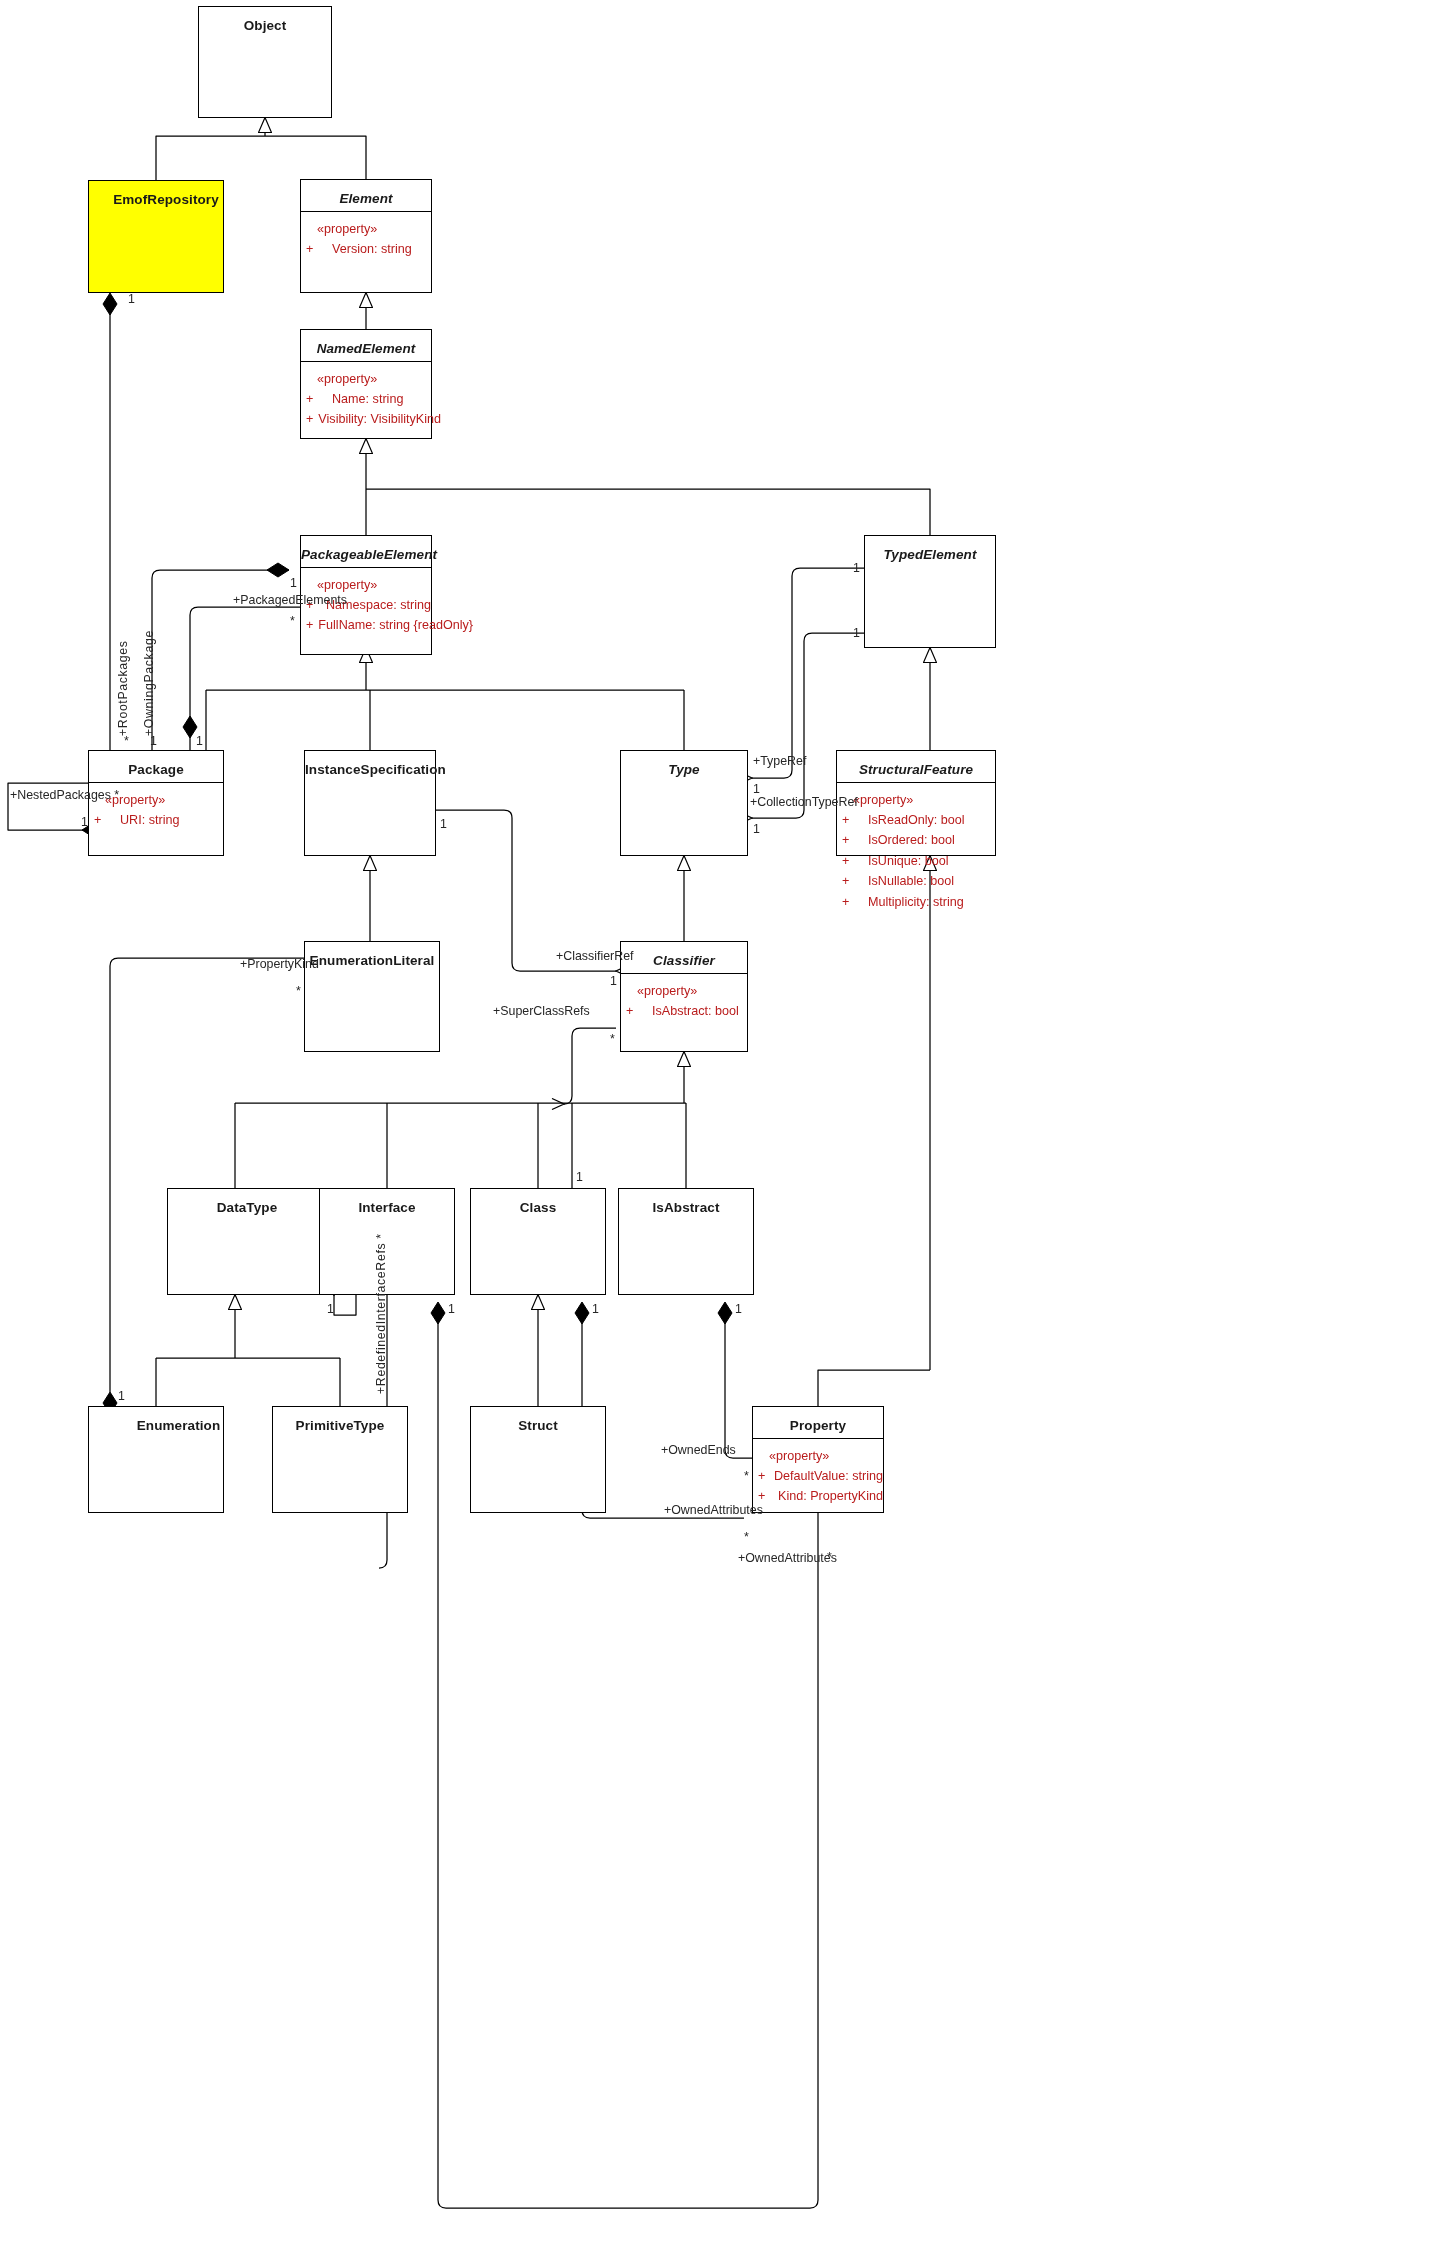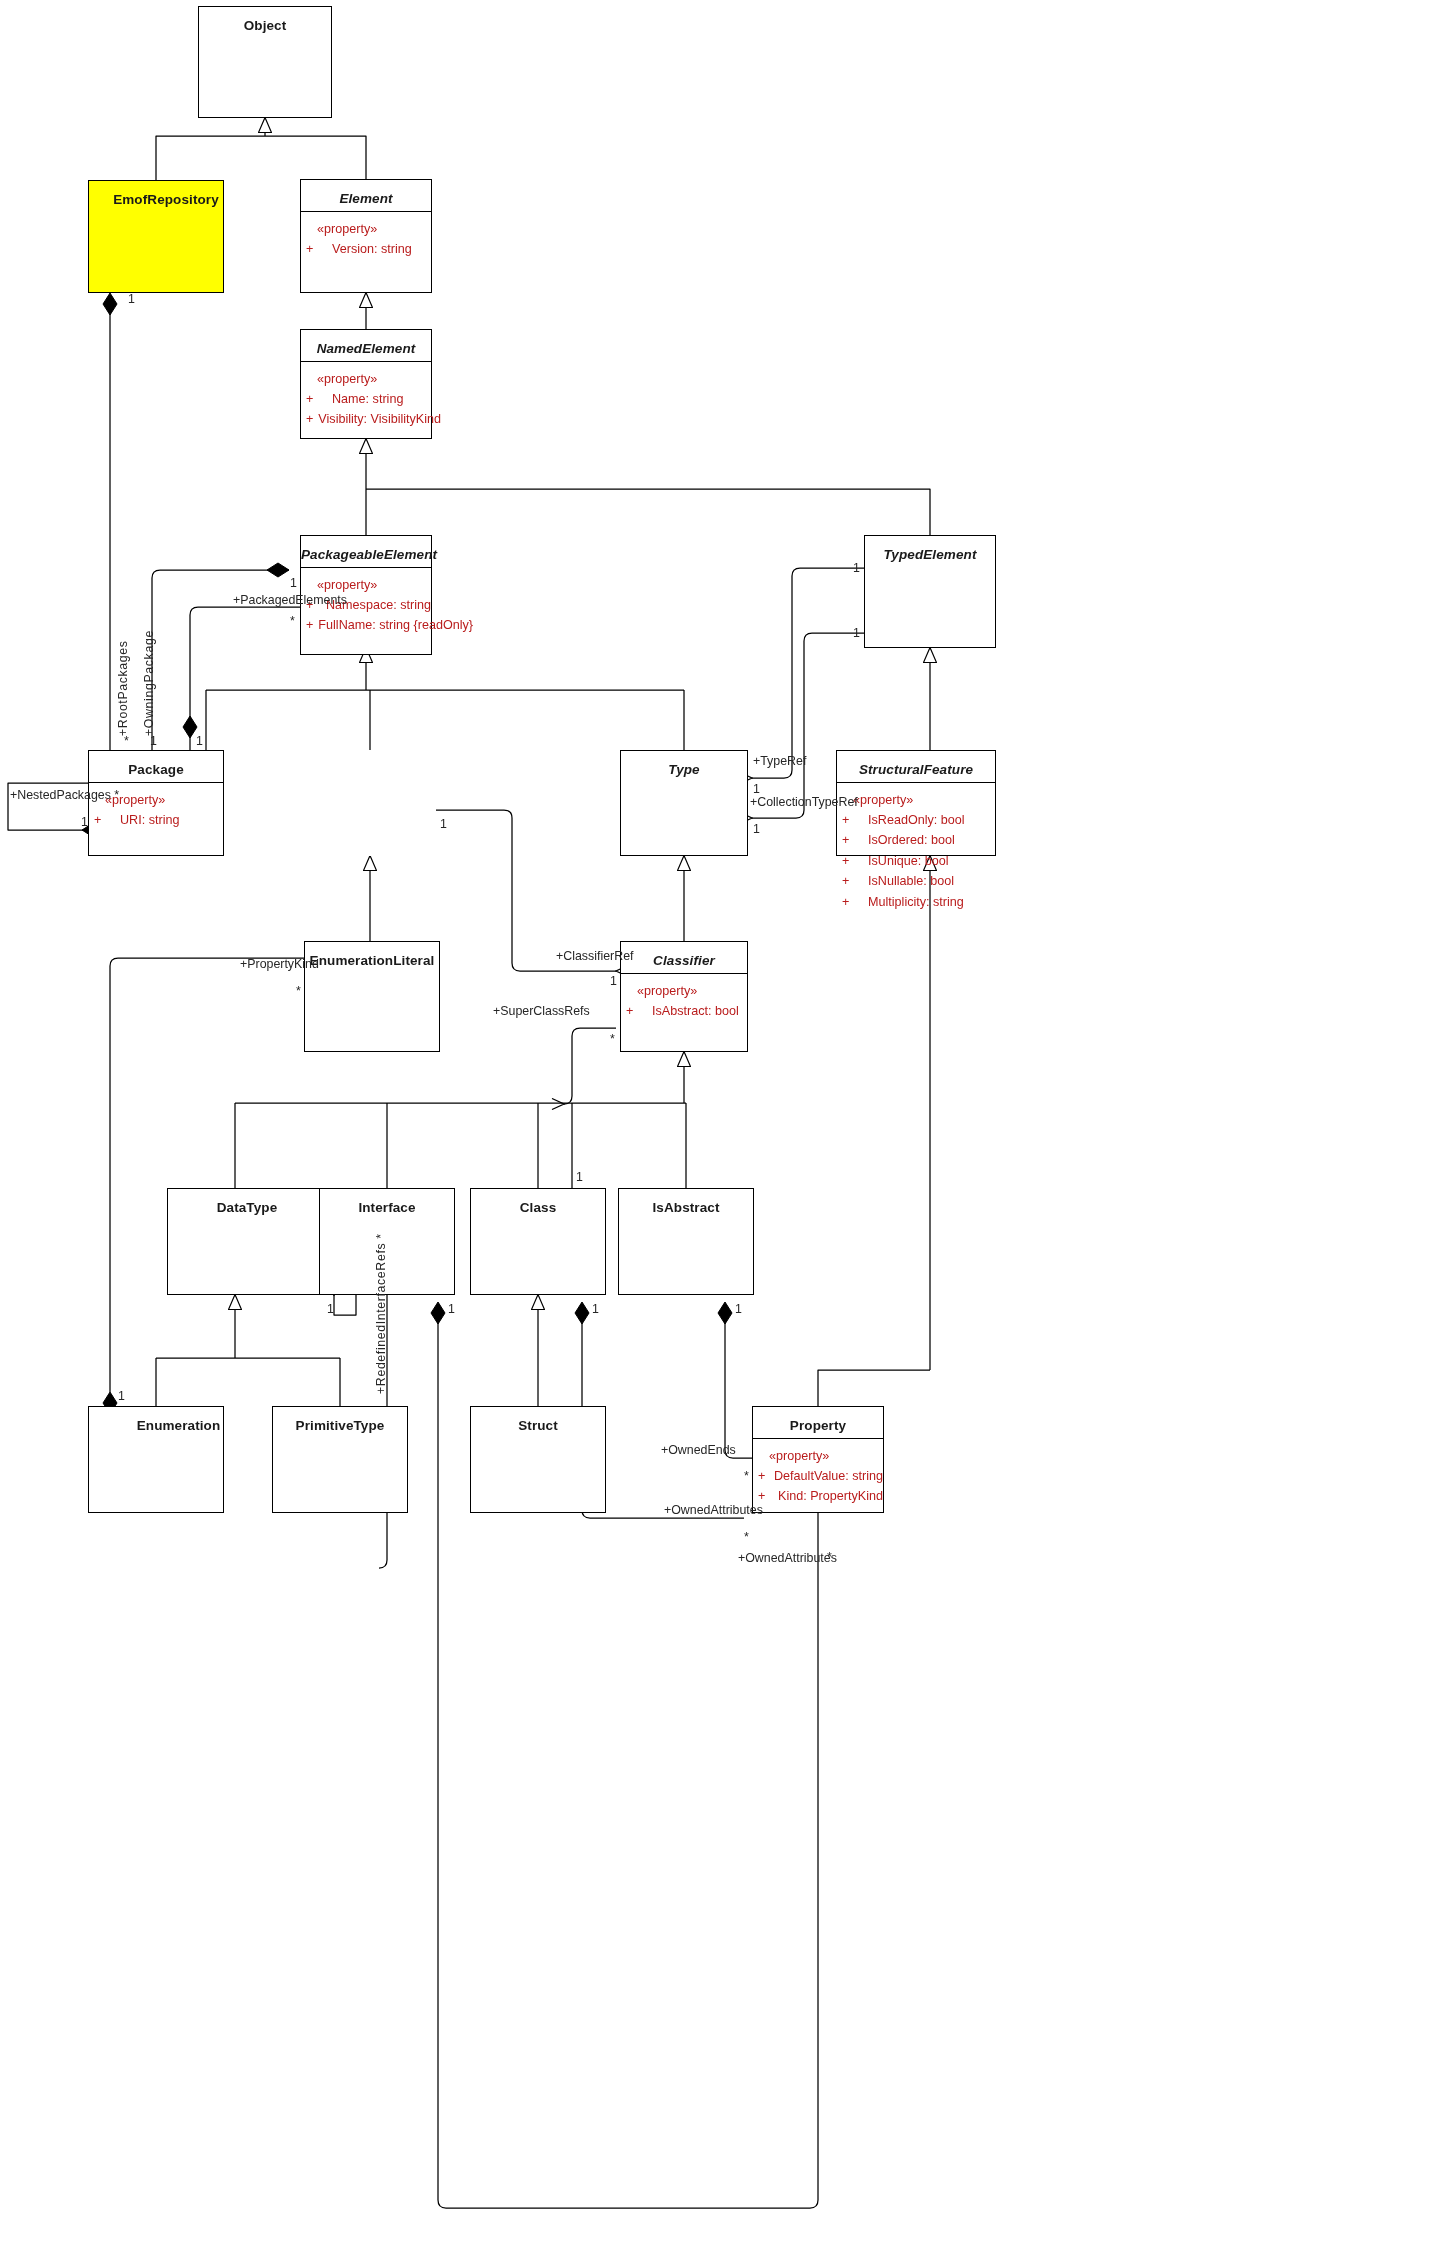--- a/index.html
+++ b/index.html
@@ -237,20 +237,23 @@
     <div class="cls-sep"></div>
     <div class="cls-body">
       <div class="stereo">«property»</div>
       <div class="attr">
         <span class="vis">+</span>
         <span class="txt">URI: string</span>
       </div>
     </div>
   </div>
 
+  <div class="uml-class" style="left:304px;top:750px;width:132px;height:106px;">
+    <div class="cls-name">InstanceSpecification</div>
+  </div>
 
   <div class="uml-class abstract" style="left:620px;top:750px;width:128px;height:106px;">
     <div class="cls-name">Type</div>
   </div>
 
   <div class="uml-class abstract" style="left:836px;top:750px;width:160px;height:106px;">
     <div class="cls-name">StructuralFeature</div>
     <div class="cls-sep"></div>
     <div class="cls-body">
       <div class="stereo">«property»</div>

